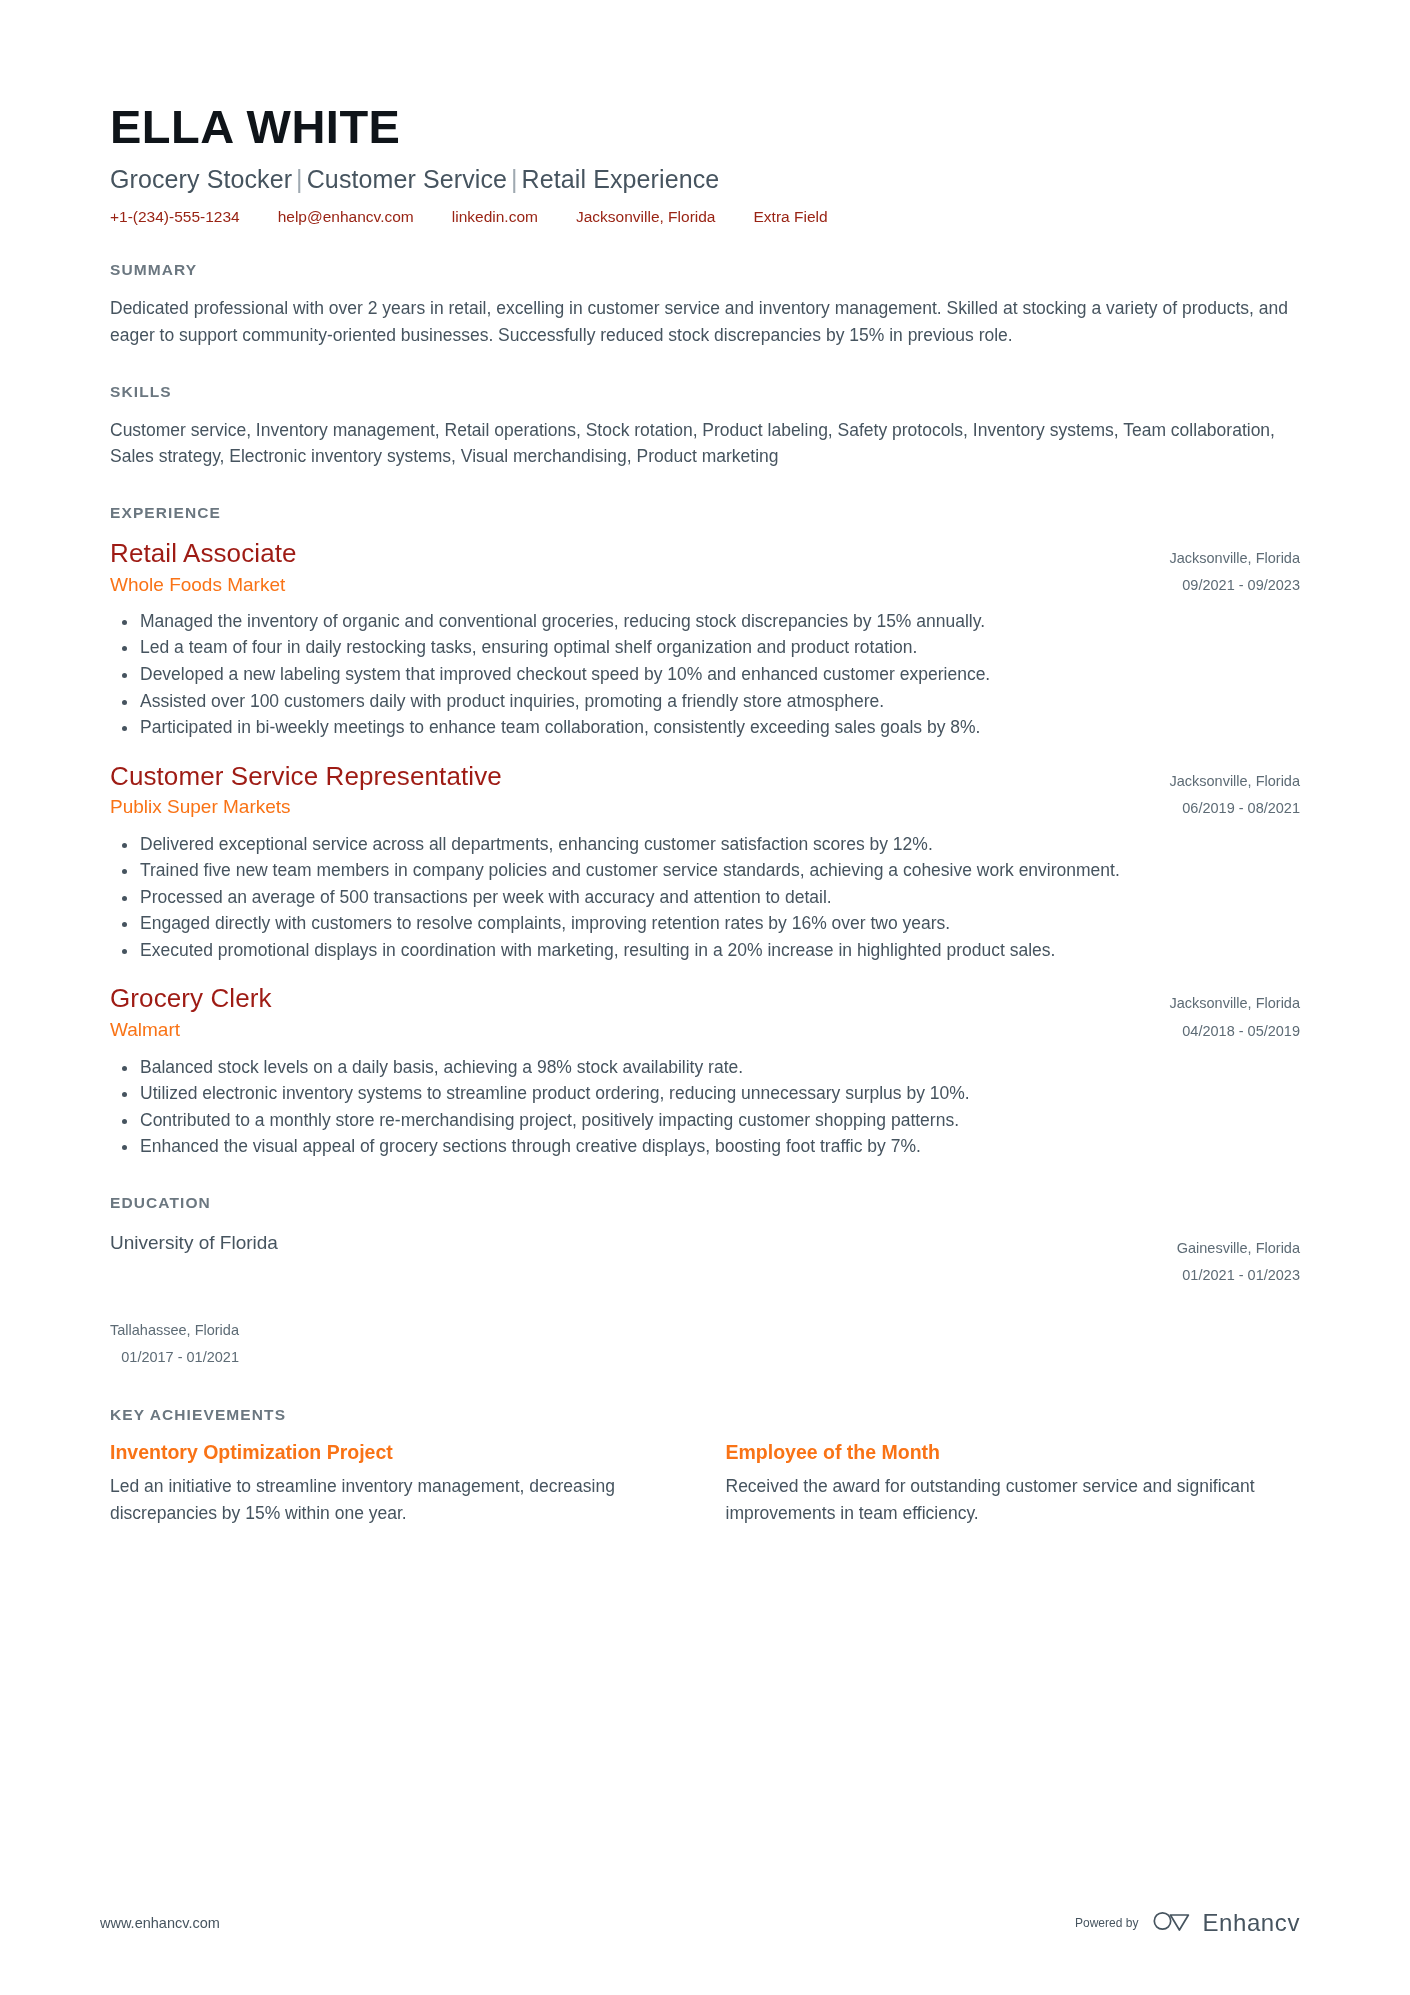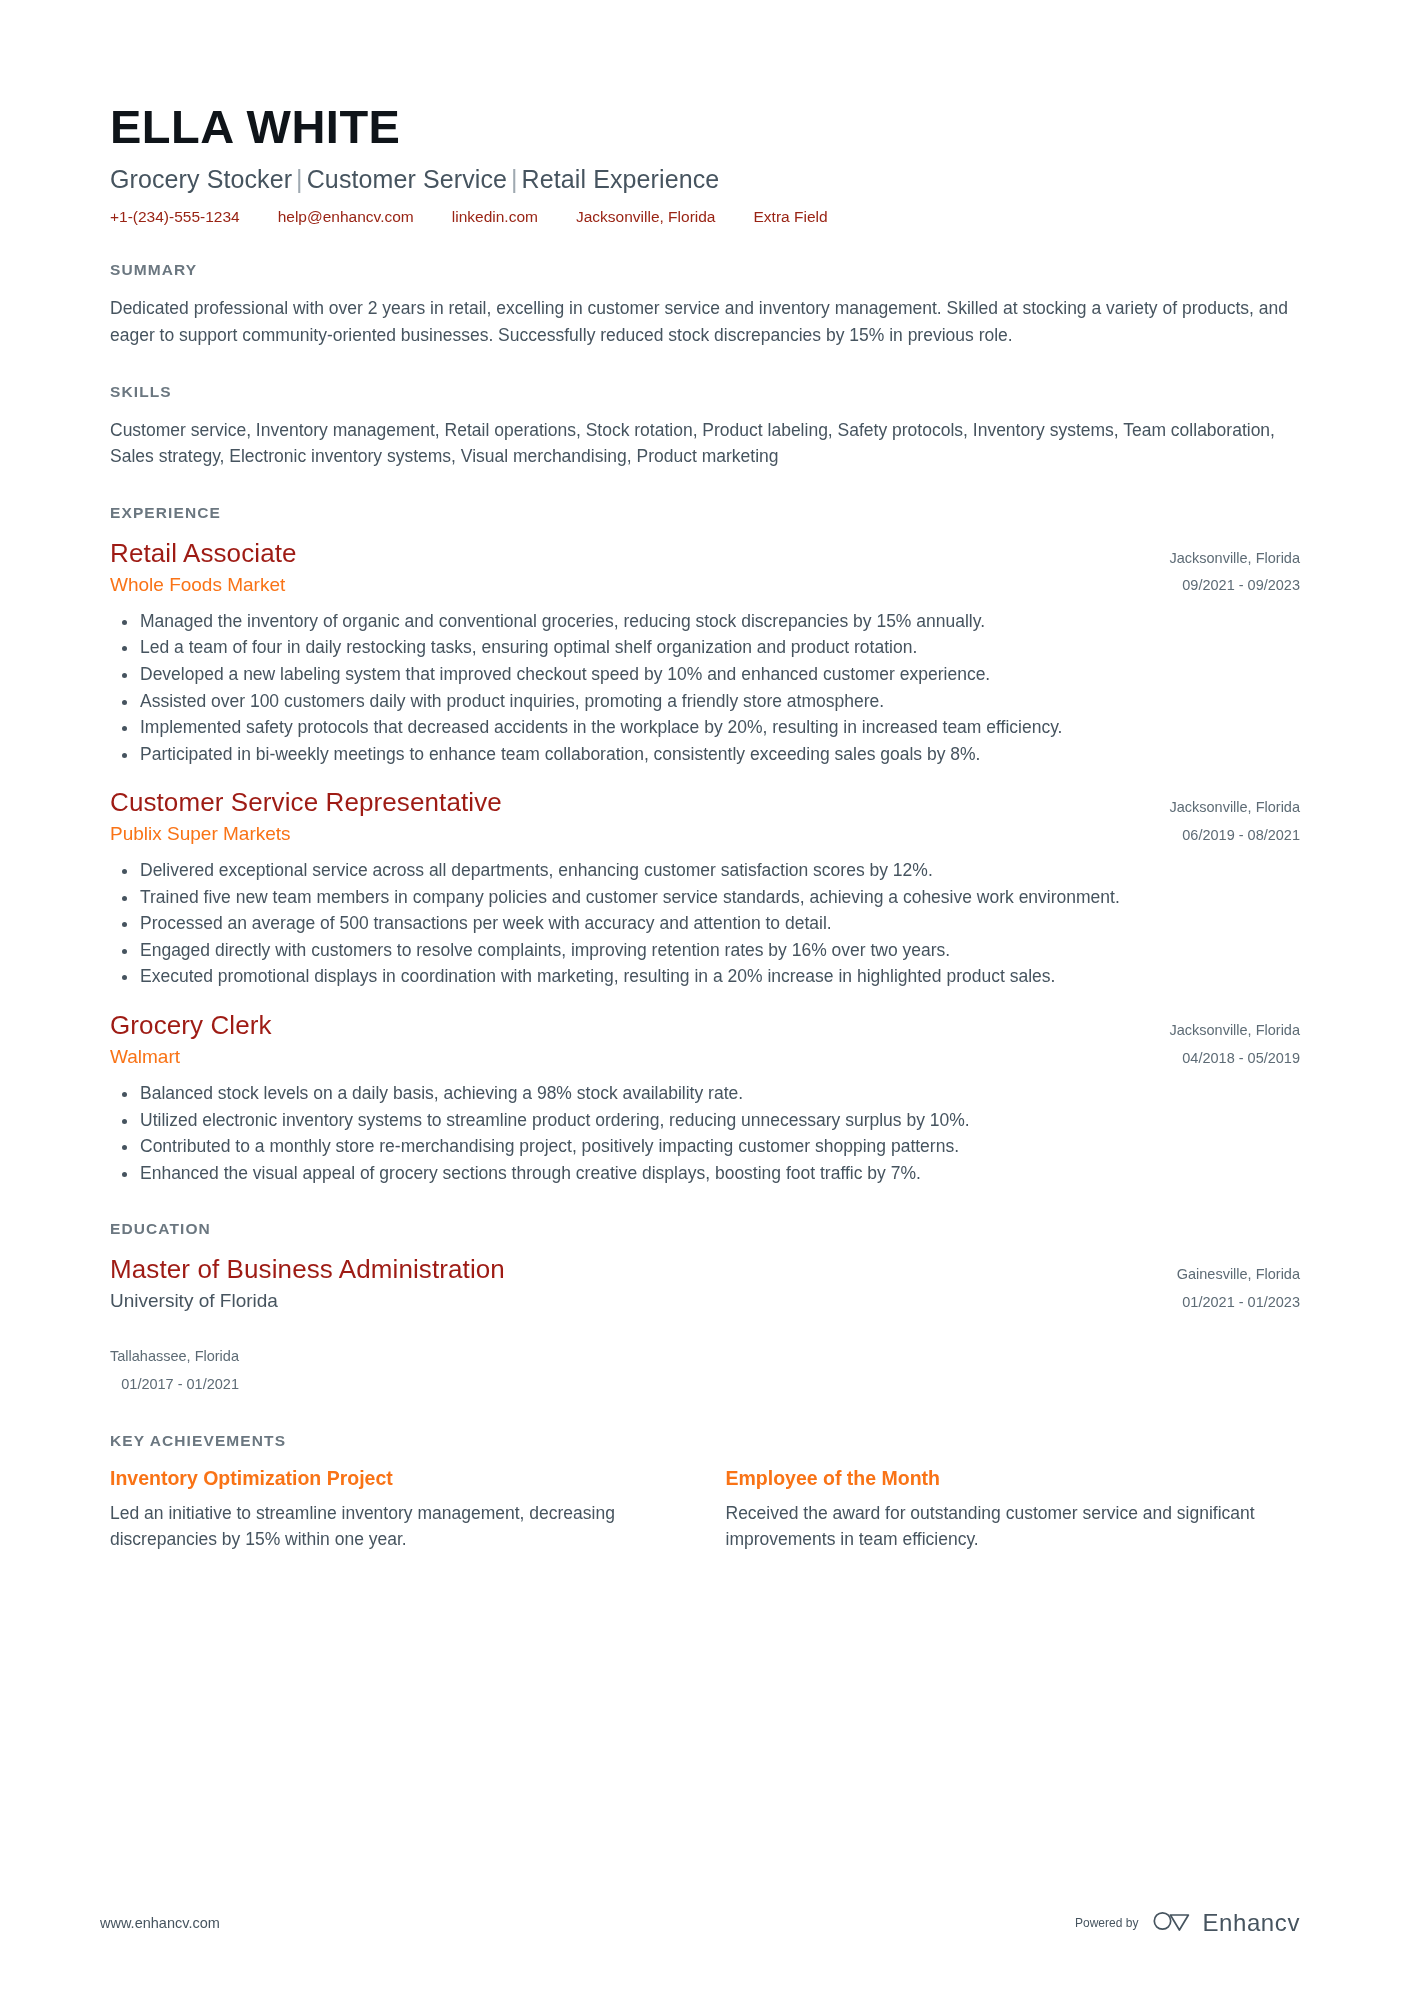--- a/index.html
+++ b/index.html
@@ -228,21 +228,20 @@
             <div class="entry-right">
               <div class="entry-meta">Jacksonville, Florida</div>
               <div class="entry-meta">09/2021 - 09/2023</div>
             </div>
           </div>
           <ul class="bullets">
             <li>Managed the inventory of organic and conventional groceries, reducing stock discrepancies by 15% annually.</li>
             <li>Led a team of four in daily restocking tasks, ensuring optimal shelf organization and product rotation.</li>
             <li>Developed a new labeling system that improved checkout speed by 10% and enhanced customer experience.</li>
             <li>Assisted over 100 customers daily with product inquiries, promoting a friendly store atmosphere.</li>
-            <li>Implemented safety protocols that decreased accidents in the workplace by 20%, resulting in increased team efficiency.</li>
             <li>Participated in bi-weekly meetings to enhance team collaboration, consistently exceeding sales goals by 8%.</li>
           </ul>
         </div>
         <div class="entry">
           <div class="entry-head">
             <div class="entry-left">
               <div class="entry-title">Customer Service Representative</div>
               <div class="entry-sub">Publix Super Markets</div>
             </div>
             <div class="entry-right">
@@ -278,21 +277,20 @@
         </div>
       </div>
   </div>
 
   <div class="section">
     <div class="section-title">EDUCATION</div>
     <div id="education-list">
         <div class="entry">
           <div class="entry-head">
             <div class="entry-left">
-              <div class="entry-title">Master of Business Administration</div>
               <div class="entry-sub neutral">University of Florida</div>
             </div>
             <div class="entry-right">
               <div class="entry-meta">Gainesville, Florida</div>
               <div class="entry-meta">01/2021 - 01/2023</div>
             </div>
           </div>
         </div>
         <div class="entry">
           <div class="entry-head">

